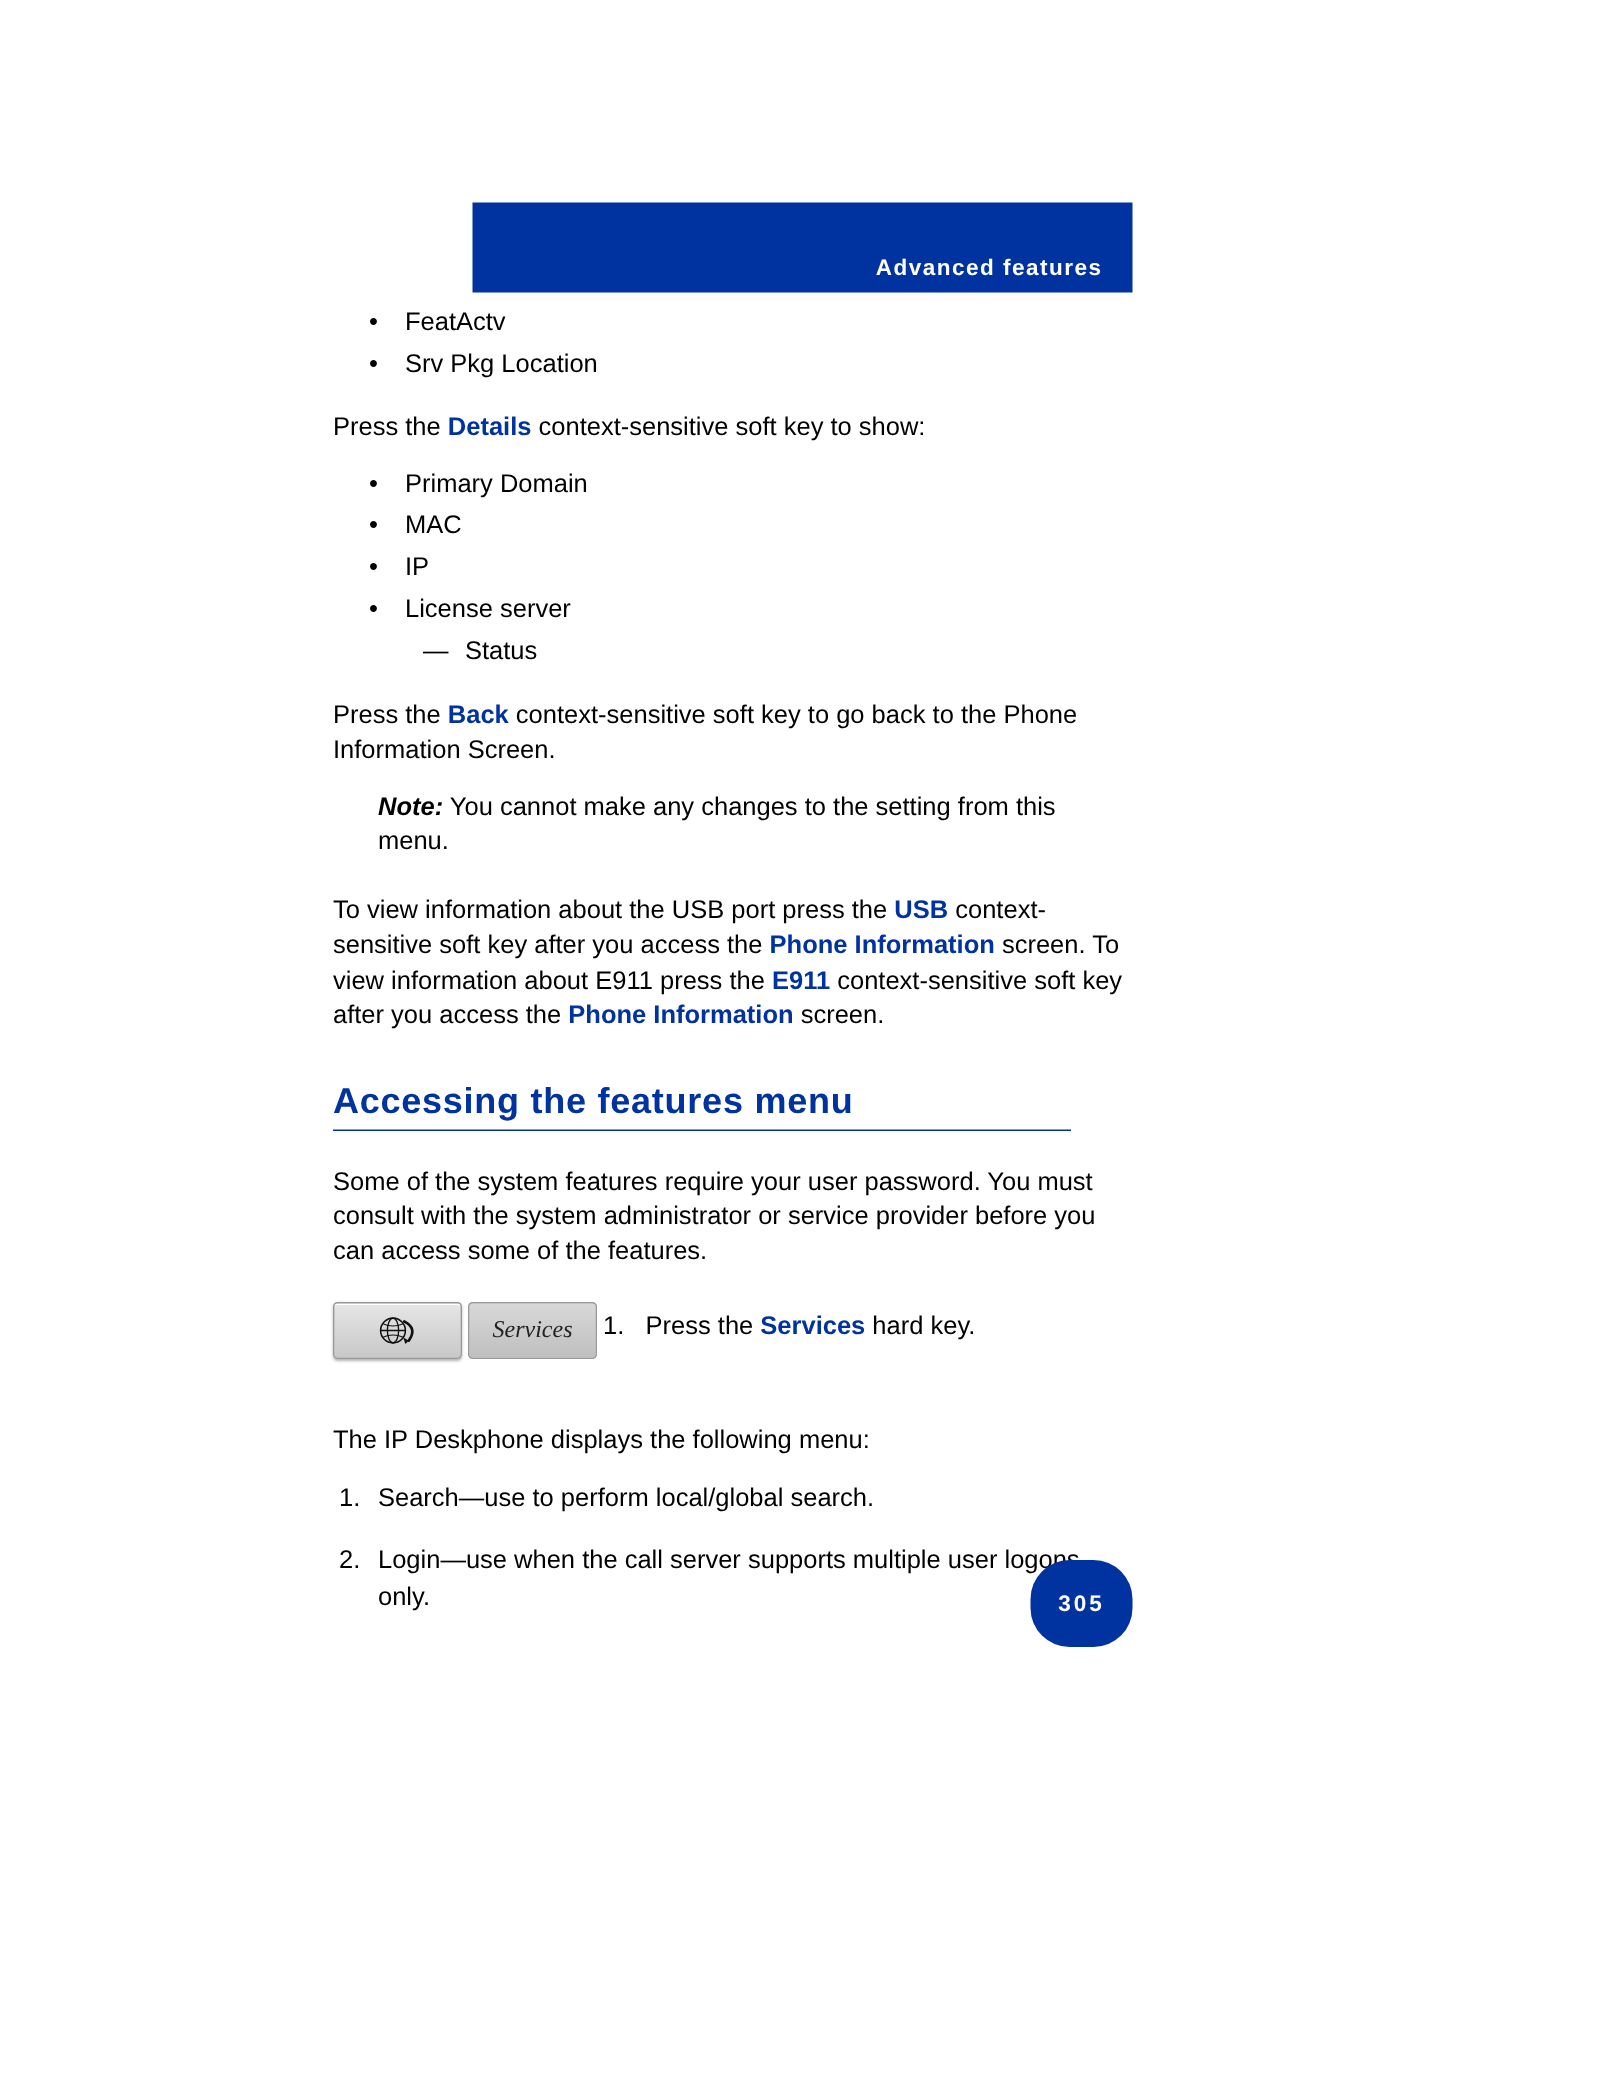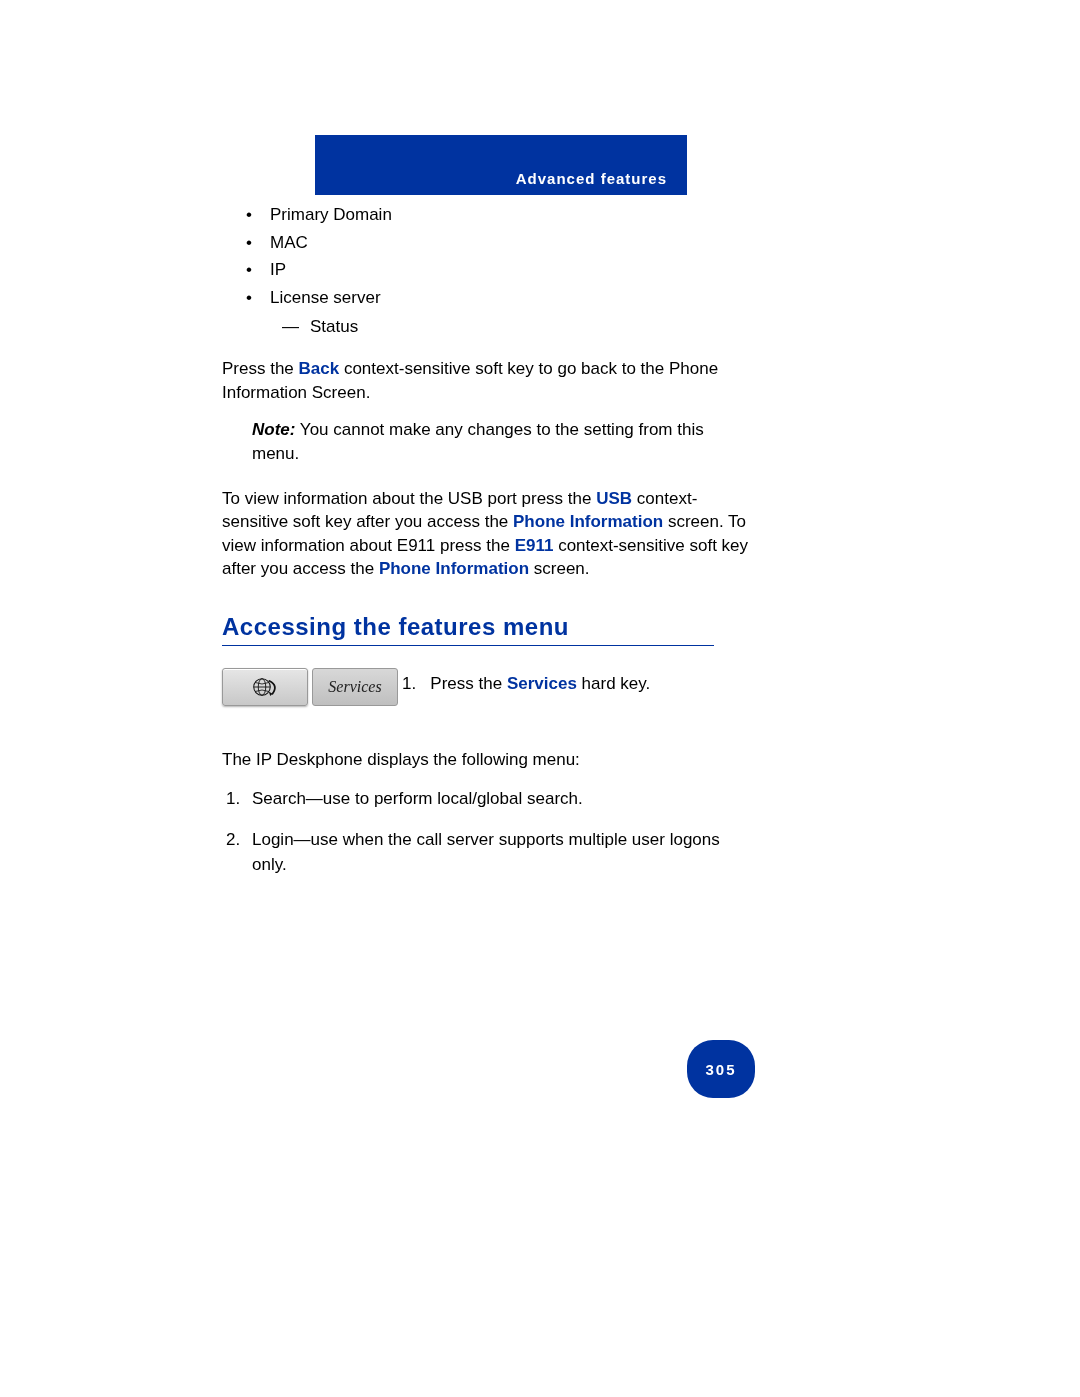--- a/index.html
+++ b/index.html
@@ -13,21 +13,21 @@
   }
   .page {
     position: relative;
     width: 1080px;
     height: 1397px;
   }
   .header-bar {
     position: absolute;
     top: 135px;
     left: 315px;
-    width: 372px;
+    width: 440px;
     height: 60px;
     background: #0033a0;
   }
   .header-text {
     position: absolute;
     right: 20px;
     bottom: 8px;
     color: #fff;
     font-weight: bold;
     font-size: 15px;
@@ -159,21 +159,28 @@
 <body>
 
 <div class="page">
 
   <div class="header-bar">
     <span class="header-text">Advanced features</span>
   </div>
 
   <div class="content">
 
-
+    <ul class="bullets">
+      <li>FeatActv</li>
+      <li>Srv Pkg Location</li>
+    </ul>
+
+    <p>
+      <span>Press the </span><span class="link">Details</span><span> context-sensitive soft key to show:</span>
+    </p>
 
     <ul class="bullets">
       <li>Primary Domain</li>
       <li>MAC</li>
       <li>IP</li>
       <li>
         <span>License server</span>
         <ul class="sub">
           <li>Status</li>
         </ul>
@@ -187,20 +194,21 @@
     <p style="padding-left:30px;margin-top:8px;margin-bottom:22px">
       <span class="note-label">Note:</span><span>  You cannot make any changes to the setting from this menu.</span>
     </p>
 
     <p>
       <span>To view information about the USB port press the </span><span class="link">USB</span><span> context-sensitive soft key after you access the </span><span class="link">Phone Information</span><span> screen. To view information about E911 press the </span><span class="link">E911</span><span> context-sensitive soft key after you access the </span><span class="link">Phone Information</span><span> screen.</span>
     </p>
 
     <div class="section-heading">Accessing the features menu</div>
 
+    <p>Some of the system features require your user password. You must consult with the system administrator or service provider before you can access some of the features.</p>
 
     <div class="step-row">
       <div class="hardkey">
         <svg viewBox="0 0 48 32">
           <ellipse cx="20" cy="16" rx="11" ry="11" fill="none" stroke="#111" stroke-width="1.4"></ellipse>
           <ellipse cx="20" cy="16" rx="5" ry="11" fill="none" stroke="#111" stroke-width="1.2"></ellipse>
           <line x1="9" y1="16" x2="31" y2="16" stroke="#111" stroke-width="1.2"></line>
           <path d="M11 10 Q20 14 29 10" fill="none" stroke="#111" stroke-width="1.1"></path>
           <path d="M11 22 Q20 18 29 22" fill="none" stroke="#111" stroke-width="1.1"></path>
           <path d="M30 8 Q42 14 34 25" fill="none" stroke="#111" stroke-width="2.4" stroke-linecap="round"></path>

